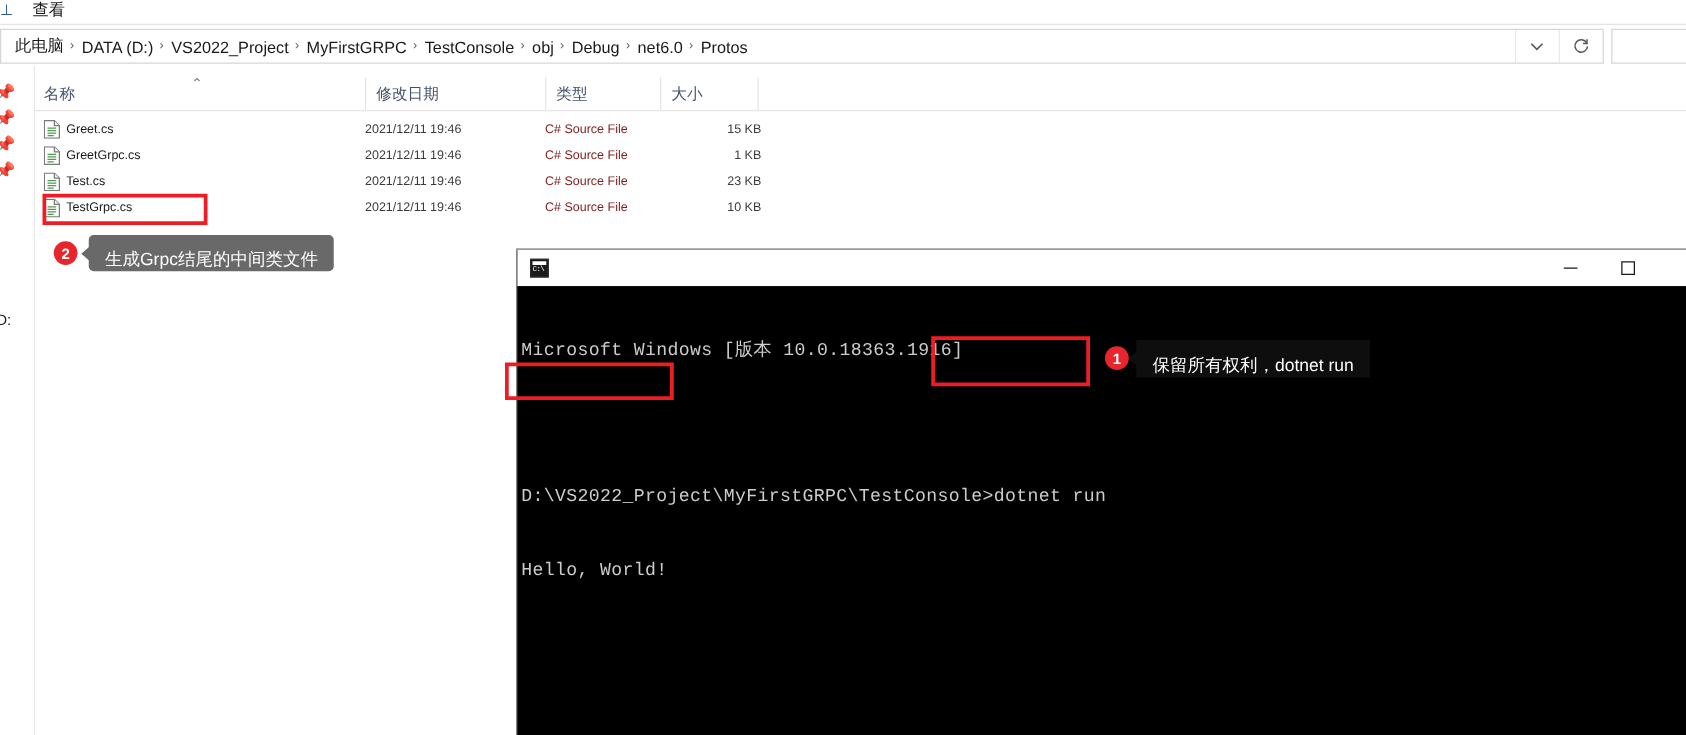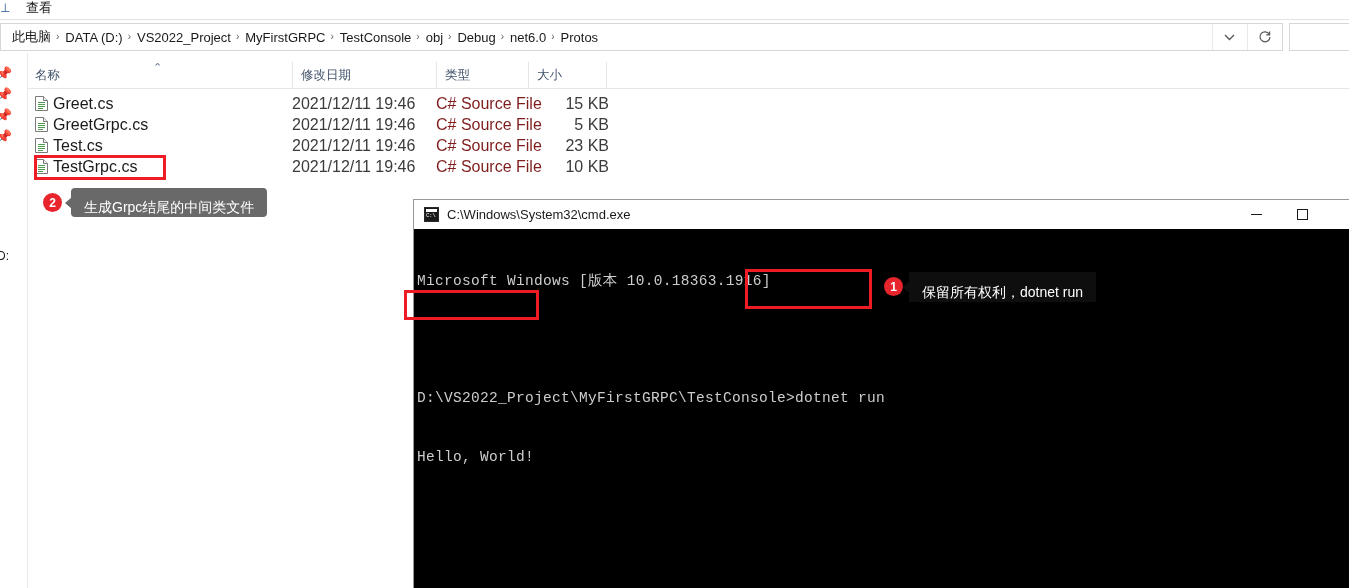--- a/index.html
+++ b/index.html
@@ -117,21 +117,21 @@
     position: absolute; left: 28px; top: 88px; width: 1321px; height: 1px;
     background: #e6e6e6;
   }
 
   
   .filelist {
     position: absolute; left: 28px; top: 93px; width: 1321px; height: 90px;
   }
   .filerow {
     position: absolute; left: 0; width: 1321px; height: 21px;
-    font-size: 16px; color: #1a1a1a;
+    font-size: 10px; color: #1a1a1a;
   }
   .fileicon {
     position: absolute; left: 7px; top: 3px;
     width: 13px; height: 15px;
   }
   .filename {
     position: absolute; left: 25px; top: 0; height: 21px;
     line-height: 21px; color: #1a1a1a; white-space: nowrap;
   }
   .filedate {
@@ -373,21 +373,21 @@
               <path d="M3 6.5 H10"></path>
               <path d="M3 8.5 H10"></path>
               <path d="M3 10.5 H10"></path>
               <path d="M3 12.5 H8"></path>
             </g>
         </svg>
       </span>
       <span class="filename">GreetGrpc.cs</span>
       <span class="filedate">2021/12/11 19:46</span>
       <span class="filetype">C# Source File</span>
-      <span class="filesize">5 KB</span>
+      <span class="filesize">1 KB</span>
     </div>
 
     <div class="filerow" style="top:42px">
       <span class="fileicon">
         <svg width="13" height="15" viewBox="0 0 13 15">
           <path d="M0.5 0.5 H8.5 L12.5 4.5 V14.5 H0.5 Z" fill="#ffffff" stroke="#7a7a7a" stroke-width="1"></path>
           <path d="M8.5 0.5 V4.5 H12.5" fill="#f0f0f0" stroke="#7a7a7a" stroke-width="1"></path>
           <g stroke="#4f9b4f" stroke-width="1">
               <path d="M3 6.5 H10"></path>
               <path d="M3 8.5 H10"></path>
@@ -427,21 +427,20 @@
   <div class="tip tip-2">
     <span>生成Grpc结尾的中间类文件</span>
   </div>
   <div class="badge badge-2">2</div>
 
   <div class="cmdwin">
     <div class="cmd-titlebar">
       <span class="cmd-appicon">
         <span class="cmd-appicon-text">C:\</span>
       </span>
-      <span class="cmd-title">C:\Windows\System32\cmd.exe</span>
       <span class="cmd-btn cmd-min">
         <span class="glyph-min"></span>
       </span>
       <span class="cmd-btn cmd-max">
         <span class="glyph-max"></span>
       </span>
     </div>
     <div class="cmd-body">
       <div class="cmd-line">Microsoft Windows [版本 10.0.18363.1916]</div>
       <div class="cmd-line">&nbsp;</div>

